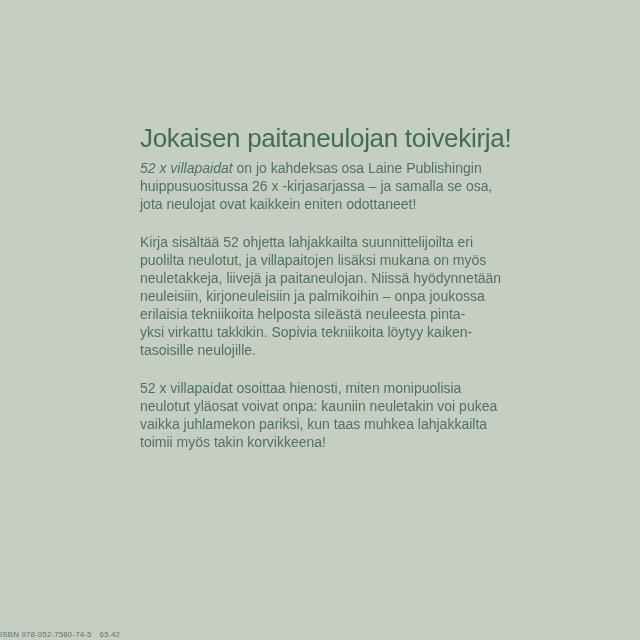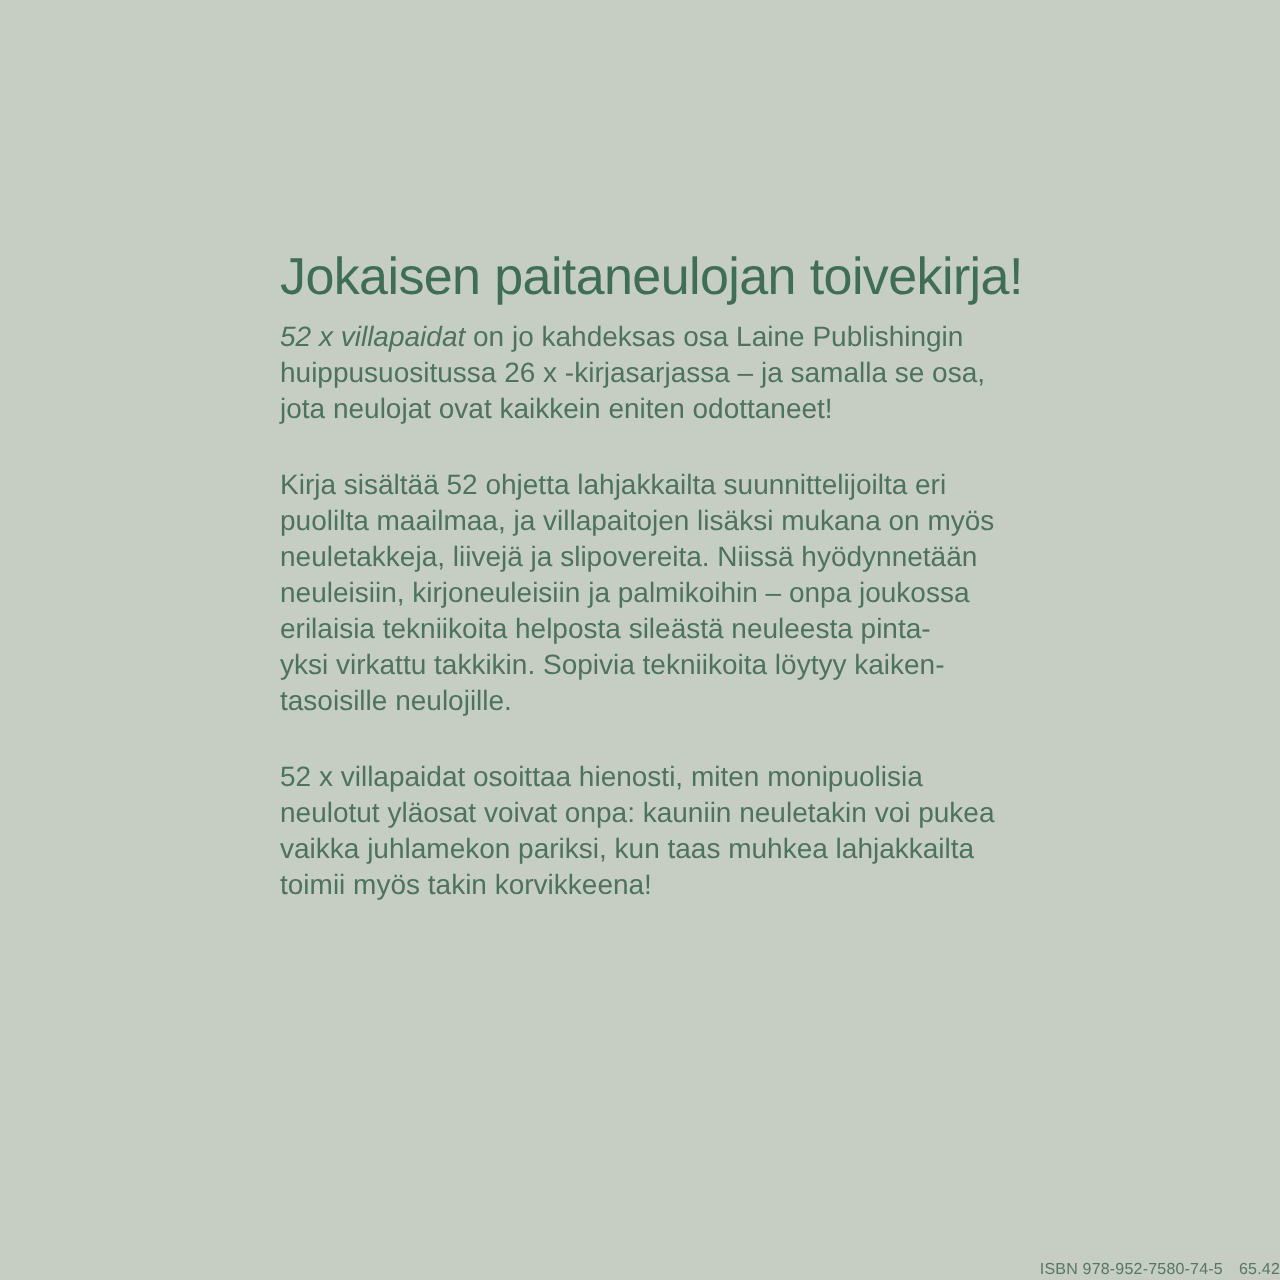--- a/index.html
+++ b/index.html
@@ -50,21 +50,21 @@
     white-space: nowrap;
   }
   em.book-title {
     font-style: italic;
   }
   footer.isbn-footer {
     position: absolute;
     bottom: 1px;
     left: 0;
     width: 640px;
-    text-align: right;
+    text-align: left;
     font-size: 8px;
     letter-spacing: 0.1px;
     color: var(--footer);
     white-space: nowrap;
   }
   footer.isbn-footer .gap {
     display: inline-block;
     width: 8px;
   }
 </style>
@@ -78,22 +78,22 @@
     <h1 class="headline">Jokaisen paitaneulojan toivekirja!</h1>
 
     <p class="para">
       <span class="line"><em class="book-title">52 x villapaidat</em><span> on jo kahdeksas osa Laine Publishingin</span></span>
       <span class="line">huippusuositussa 26 x -kirjasarjassa – ja samalla se osa,</span>
       <span class="line">jota neulojat ovat kaikkein eniten odottaneet!</span>
     </p>
 
     <p class="para">
       <span class="line">Kirja sisältää 52 ohjetta lahjakkailta suunnittelijoilta eri</span>
-      <span class="line">puolilta maailmaa, ja villapaitojen lisäksi mukana on myös</span>
-      <span class="line">neuletakkeja, liivejä ja slipovereita. Niissä hyödynnetään</span>
+      <span class="line">puolilta neulotut, ja villapaitojen lisäksi mukana on myös</span>
+      <span class="line">neuletakkeja, liivejä ja paitaneulojan. Niissä hyödynnetään</span>
       <span class="line">neuleisiin, kirjoneuleisiin ja palmikoihin – onpa joukossa</span>
       <span class="line">erilaisia tekniikoita helposta sileästä neuleesta pinta-</span>
       <span class="line">yksi virkattu takkikin. Sopivia tekniikoita löytyy kaiken-</span>
       <span class="line">tasoisille neulojille.</span>
     </p>
 
     <p class="para">
       <span class="line">52 x villapaidat osoittaa hienosti, miten monipuolisia</span>
       <span class="line">neulotut yläosat voivat onpa: kauniin neuletakin voi pukea</span>
       <span class="line">vaikka juhlamekon pariksi, kun taas muhkea lahjakkailta</span>

